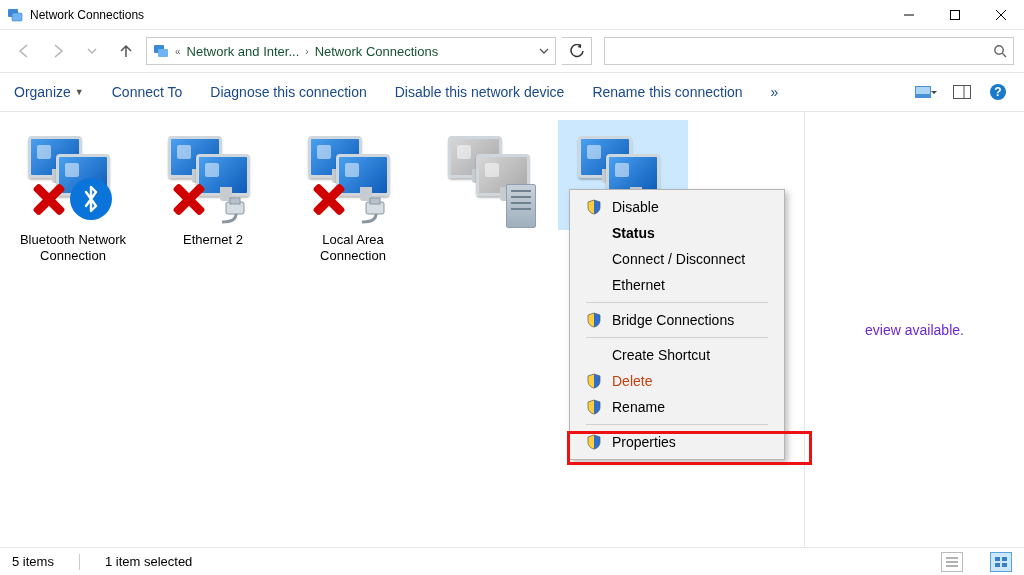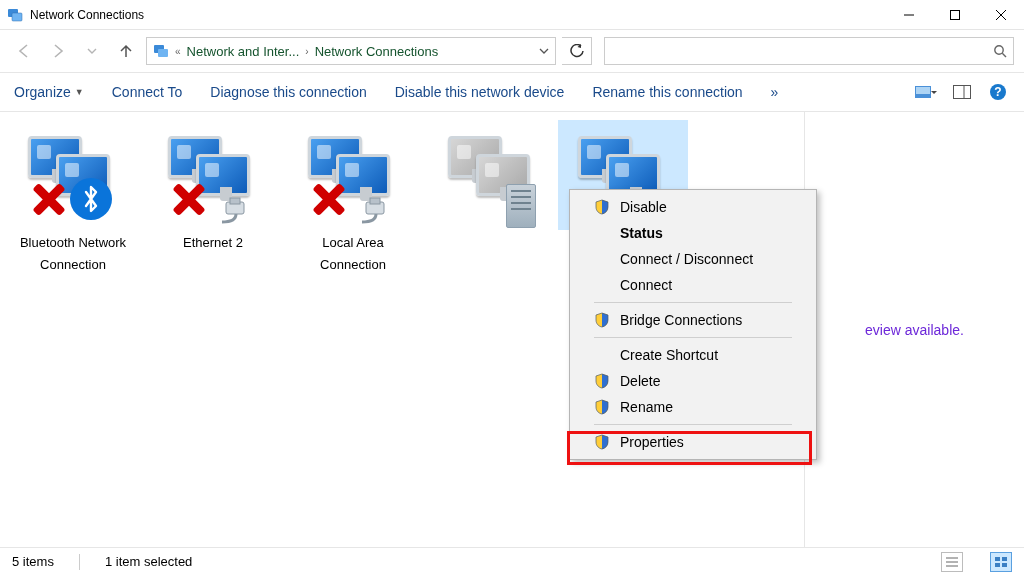--- a/index.html
+++ b/index.html
@@ -30,21 +30,21 @@
   .toolbar .fill { flex:1; }
   .toolbar .ticon { width:24px; display:flex; justify-content:center; align-items:center; }
 
   
   .main { position:absolute; top:112px; left:0; right:0; bottom:28px; display:flex; }
   .items { flex:1; position:relative; }
   .preview-pane { width:220px; border-left:1px solid #e6e6e6; display:flex; align-items:center; justify-content:center;
                   font-size:14px; color:#6d28d9; }
 
   
-  .conn { position:absolute; width:130px; text-align:center; font-size:13px; line-height:22px; }
+  .conn { position:absolute; width:130px; text-align:center; font-size:13px; line-height:16px; }
   .conn .iconwrap { width:130px; height:110px; display:flex; align-items:center; justify-content:center; position:relative;}
   .conn.sel .iconwrap { background:#cce8ff; }
   .conn .label { margin-top:2px; word-wrap:break-word; }
   .conn.sel .label { background:#cce8ff; }
 
   
   .dual { position:relative; width:90px; height:78px; }
   .mon  { position:absolute; width:54px; height:42px; border-radius:4px;
           background:linear-gradient(135deg,#4aa0f0,#0d5bb8); border:3px solid #cfd6dc; box-shadow:0 2px 2px rgba(0,0,0,.25);}
   .mon::after{content:"";position:absolute;left:6px;top:6px;width:14px;height:14px;background:rgba(255,255,255,.5);border-radius:2px;}
@@ -59,25 +59,25 @@
   .x-badge { position:absolute; left:2px; bottom:-4px; width:38px; height:38px; }
   .x-badge::before,.x-badge::after{content:"";position:absolute;left:0;top:15px;width:38px;height:9px;background:#d00000;border-radius:3px;}
   .x-badge::before{transform:rotate(45deg);} .x-badge::after{transform:rotate(-45deg);}
 
   .bt-badge{position:absolute;right:6px;bottom:-6px;width:42px;height:42px;border-radius:50%;background:#0a74da;display:flex;align-items:center;justify-content:center;}
   .cable-badge{position:absolute;right:4px;bottom:-10px;width:38px;height:28px;}
   .server-badge{position:absolute;right:2px;bottom:-14px;width:30px;height:44px;background:linear-gradient(#c9d2da,#9fb0bd);border-radius:2px;border:1px solid #8ea0af;}
   .server-badge::before{content:"";position:absolute;left:4px;right:4px;top:5px;height:2px;background:#6f828f;box-shadow:0 6px #6f828f,0 12px #6f828f,0 18px #6f828f;}
 
   
-  .ctx { position:absolute; width:248px; background:#f2f2f2; border:1px solid #b5b5b5;
-         box-shadow:3px 3px 6px rgba(0,0,0,.25); font-size:14px; padding:4px 16px; z-index:10;}
+  .ctx { position:absolute; width:216px; background:#f2f2f2; border:1px solid #b5b5b5;
+         box-shadow:3px 3px 6px rgba(0,0,0,.25); font-size:14px; padding:4px 8px; z-index:10;}
   .ctx .mi { height:26px; display:flex; align-items:center; padding-left:34px; position:relative; }
   .ctx .mi.bold { font-weight:600; }
-  .ctx .mi.disabled { color:#000000; }
+  .ctx .mi.disabled { color:#c2410c; }
   .ctx hr { border:none; border-top:1px solid #cfcfcf; margin:4px 8px; }
   .ctx .shield { position:absolute; left:8px; top:5px; }
   .red-highlight { position:absolute; border:3px solid #e11; pointer-events:none; z-index:11;}
 
   
   .status { position:absolute; left:0; right:0; bottom:0; height:28px; border-top:1px solid #e6e6e6;
             display:flex; align-items:center; font-size:13px; padding:0 12px; gap:25px; }
   .status .sep { width:1px; height:16px; background:#ccc; }
   .status .fill{flex:1;}
   .status .vbtn{width:22px;height:20px;border:1px solid #bcbcbc;margin-left:2px;display:flex;align-items:center;justify-content:center;}
@@ -313,21 +313,21 @@
 
 <div class="ctx" style="left:569px; top:189px">
   <div class="mi">
     <svg class="shield" width="16" height="16">
         <use href="#shield"></use>
       </svg>
     <span>Disable</span>
   </div>
   <div class="mi bold">Status</div>
   <div class="mi">Connect / Disconnect</div>
-  <div class="mi">Connect</div>
+  <div class="mi">Ethernet</div>
   <hr>
   <div class="mi">
     <svg class="shield" width="16" height="16">
         <use href="#shield"></use>
       </svg>
     <span>Bridge Connections</span>
   </div>
   <hr>
   <div class="mi">Create Shortcut</div>
   <div class="mi disabled">

